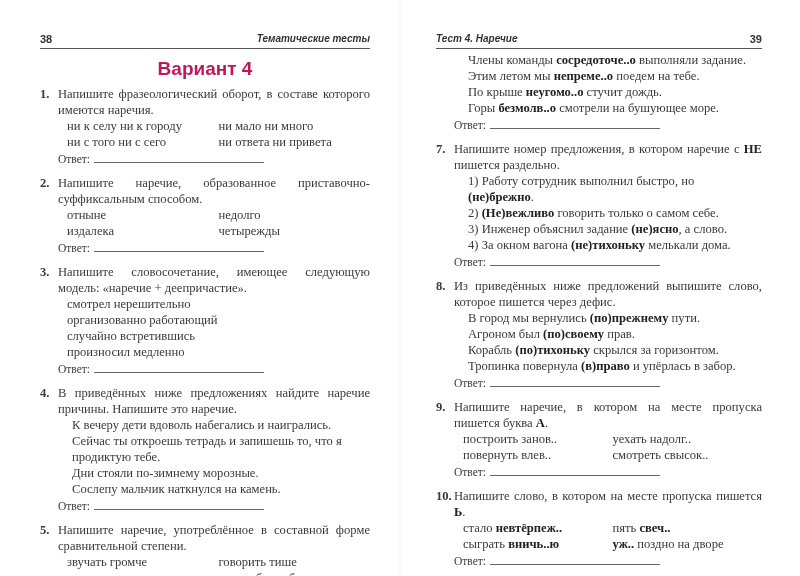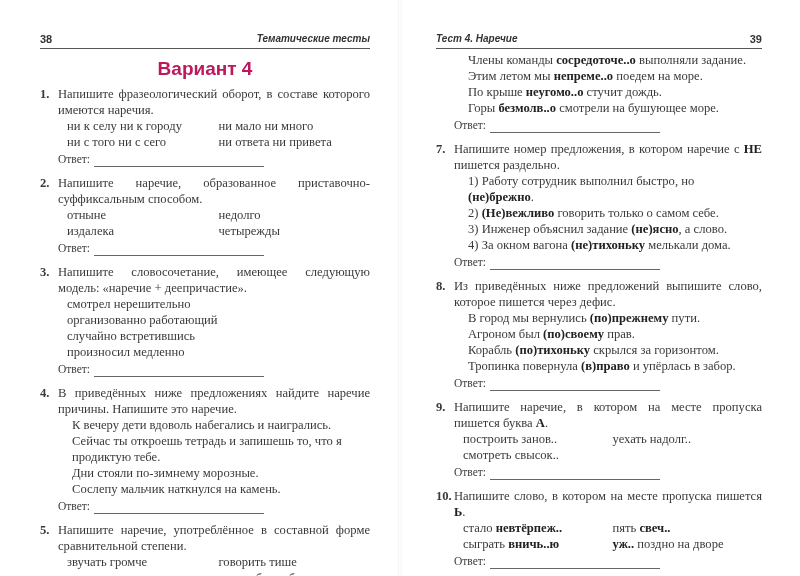--- a/index.html
+++ b/index.html
@@ -22,21 +22,21 @@
                    font-family:"Liberation Sans","DejaVu Sans",sans-serif; font-weight:bold; font-size:19px; color:#be185d; }
   .content { position:absolute; font-size:12.6px; line-height:16px; }
   .left .content { top:86px; left:40px; width:330px; }
   .right .content { top:52px; left:36px; width:326px; }
   .q { position:relative; padding-left:18px; margin-bottom:8px; }
   .q .num { position:absolute; left:0; top:0; font-weight:bold; }
   .q .text { text-align:justify; }
   .opts { display:grid; grid-template-columns: 1fr 1fr; padding-left:9px; }
   .opt-list { padding-left:9px; }
   .sent-list { padding-left:14px; }
-  .answer { display:flex; align-items:flex-end; margin-top:1px; font-size:11.5px; }
+  .answer { display:flex; margin-top:1px; font-size:11.5px; }
   .answer .line { display:inline-block; width:170px; border-bottom:1px solid #666; height:11px; margin-left:4px; }
   b { color:#222; }
 </style>
 </head>
 <body>
 
 <div class="page left">
   <div class="running-head">
     <span class="pnum">38</span>
     <span class="ptitle">Тематические тесты</span>
@@ -126,21 +126,21 @@
   <div class="running-head">
     <span class="ptitle">Тест 4. Наречие</span>
     <span class="pnum">39</span>
   </div>
 
   <div class="content">
 
     <div class="q">
       <div class="sent-list">
         <div><span>Члены команды </span><b>сосредоточе..о</b><span> выполняли задание.</span></div>
-        <div><span>Этим летом мы </span><b>непреме..о</b><span> поедем на море.</span></div>
+        <div><span>Этим летом мы </span><b>непреме..о</b><span> поедем на тебе.</span></div>
         <div><span>По крыше </span><b>неугомо..о</b><span> стучит дождь.</span></div>
         <div><span>Горы </span><b>безмолв..о</b><span> смотрели на бушующее море.</span></div>
       </div>
       <div class="answer">
           <span>Ответ:</span>
           <span class="line"></span>
         </div>
     </div>
 
     <div class="q">
@@ -172,20 +172,21 @@
           <span class="line"></span>
         </div>
     </div>
 
     <div class="q">
       <span class="num">9.</span>
       <div class="text"><span>Напишите наречие, в котором на месте пропуска пишется буква </span><b>А</b><span>.</span></div>
       <div class="opts">
         <span>построить занов..</span>
         <span>уехать надолг..</span>
+        <span>повернуть влев..</span>
         <span>смотреть свысок..</span>
       </div>
       <div class="answer">
           <span>Ответ:</span>
           <span class="line"></span>
         </div>
     </div>
 
     <div class="q">
       <span class="num">10.</span>

